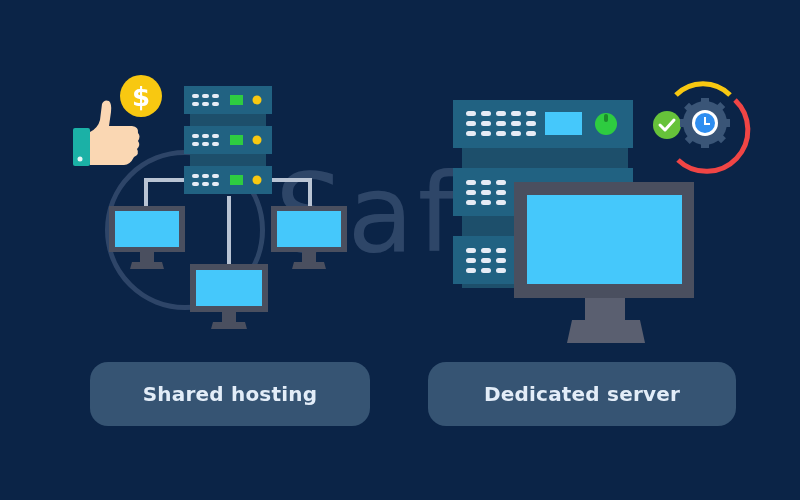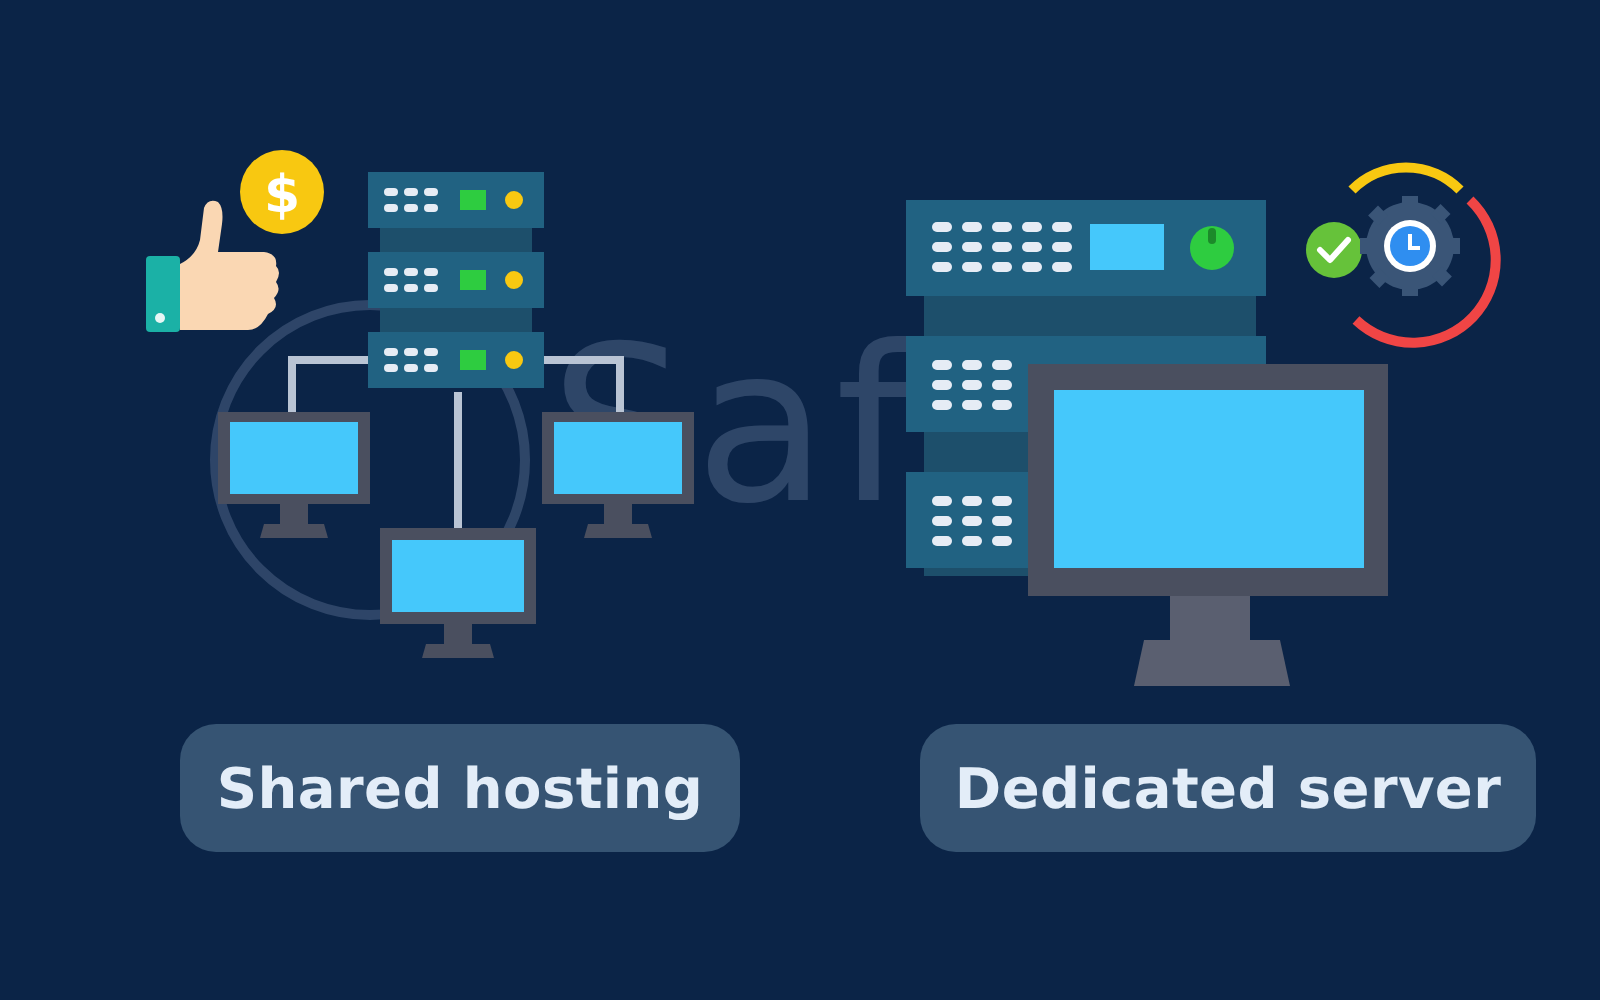--- a/index.html
+++ b/index.html
@@ -20,25 +20,25 @@
     }
     .wm-text {
       position: absolute; left: 180px; top: 10px;
       font-family: "DejaVu Sans", sans-serif; font-size: 108px; color: #cfe0ff;
       line-height: 1; letter-spacing: 4px;
     }
     .label-pill {
       position: absolute; height: 64px; border-radius: 18px;
       background: #365473; color: #e3edf8;
       display: flex; align-items: center; justify-content: center;
-      font-family: "DejaVu Sans", sans-serif; font-weight: bold; font-size: 28px;
+      font-family: "DejaVu Sans", sans-serif; font-weight: bold; font-size: 20px;
       letter-spacing: 0.2px;
     }
     .pill-left { left: 90px; top: 362px; width: 280px; }
-    .pill-right { left: 460px; top: 362px; width: 308px; text-align: center; }
+    .pill-right { left: 428px; top: 362px; width: 308px; text-align: center; }
   </style>
 </head>
 <body>
 
 <div class="canvas">
 
   <div class="watermark">
     <div class="wm-circle"></div>
     <div class="wm-text">Safelyo</div>
   </div>

